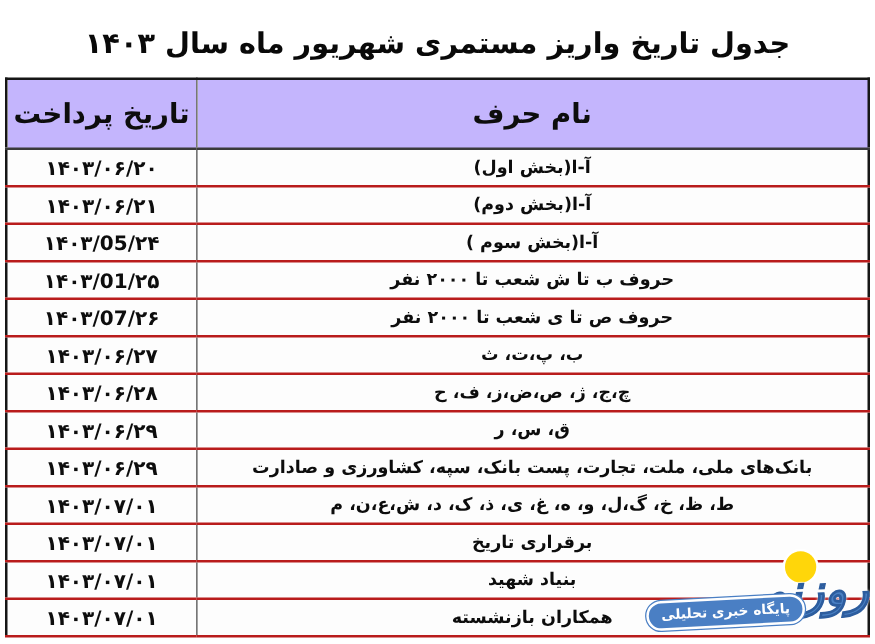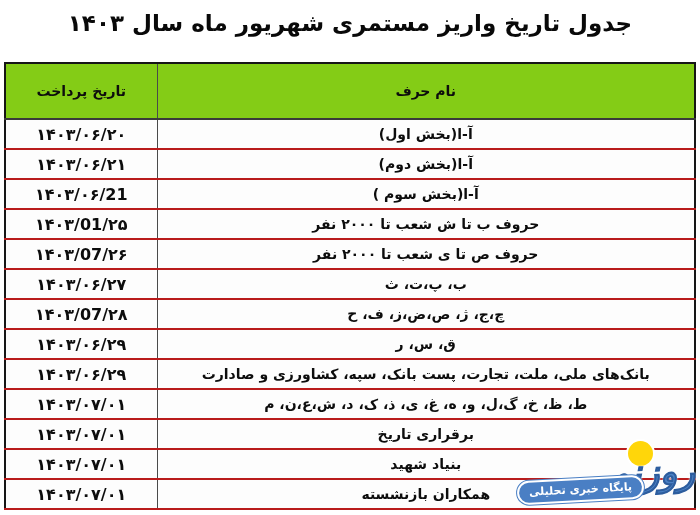--- a/index.html
+++ b/index.html
@@ -7,21 +7,21 @@
     width:700px;height:515px;position:relative;overflow:hidden;
     background:#ffffff;
     font-family:"DejaVu Sans","Liberation Sans",sans-serif;
     direction:rtl;
   }
   .page-title{
     position:absolute;top:6px;left:0;right:0;
     text-align:center;
     font-size:23px;font-weight:bold;color:#090909;
     letter-spacing:0;
-    margin:4px;
+    margin:16px;
   }
   .table-wrap{
     position:absolute;top:62px;left:4px;width:692px;
   }
   table.pay-table{
     width:100%;
     border-collapse:collapse;
     table-layout:fixed;
     border:2px solid #161616;
     background:#fdfdfd;
@@ -30,22 +30,22 @@
   col.col-date{width:152px;}
   .pay-table th,.pay-table td{
     border-bottom:2px solid #b91c1c;
     text-align:center;vertical-align:middle;
     font-weight:bold;color:#0d0d0d;
     padding:0 4px;
     white-space:nowrap;overflow:hidden;
   }
   .pay-table thead tr{height:56px;}
   .pay-table thead th{
-    background:#84cc16;
-    font-size:14px;
+    background:#c4b5fd;
+    font-size:22px;
     border-bottom:2px solid #3a3a3a;
   }
   .pay-table tbody tr{height:30px;}
   .cell-name{font-size:14px;border-left:1px solid #4a4a4a;}
   .cell-date{font-size:16px;direction:ltr;}
   
   .watermark{position:absolute;left:0;top:0;width:700px;height:515px;pointer-events:none;}
   .logo-word{
     position:absolute;left:612px;top:451px;
     font-size:37px;font-weight:bold;font-style:italic;
@@ -94,37 +94,37 @@
       <tr>
         <td class="cell-name">آ-ا(بخش اول)</td>
         <td class="cell-date">۱۴۰۳/۰۶/۲۰</td>
       </tr>
       <tr>
         <td class="cell-name">آ-ا(بخش دوم)</td>
         <td class="cell-date">۱۴۰۳/۰۶/۲۱</td>
       </tr>
       <tr>
         <td class="cell-name">آ-ا(بخش سوم )</td>
-        <td class="cell-date">۱۴۰۳/۰۶/21</td>
+        <td class="cell-date">۱۴۰۳/05/۲۴</td>
       </tr>
       <tr>
         <td class="cell-name">حروف ب تا ش شعب تا ۲۰۰۰ نفر</td>
         <td class="cell-date">۱۴۰۳/01/۲۵</td>
       </tr>
       <tr>
         <td class="cell-name">حروف ص تا ی  شعب تا ۲۰۰۰ نفر</td>
         <td class="cell-date">۱۴۰۳/07/۲۶</td>
       </tr>
       <tr>
         <td class="cell-name">ب، پ،ت، ث</td>
         <td class="cell-date">۱۴۰۳/۰۶/۲۷</td>
       </tr>
       <tr>
         <td class="cell-name">چ،ج، ژ، ص،ض،ز، ف، ح</td>
-        <td class="cell-date">۱۴۰۳/07/۲۸</td>
+        <td class="cell-date">۱۴۰۳/۰۶/۲۸</td>
       </tr>
       <tr>
         <td class="cell-name">ق، س، ر</td>
         <td class="cell-date">۱۴۰۳/۰۶/۲۹</td>
       </tr>
       <tr>
         <td class="cell-name">بانک‌های ملی، ملت، تجارت، پست بانک، سپه، کشاورزی و صادارت</td>
         <td class="cell-date">۱۴۰۳/۰۶/۲۹</td>
       </tr>
       <tr>

